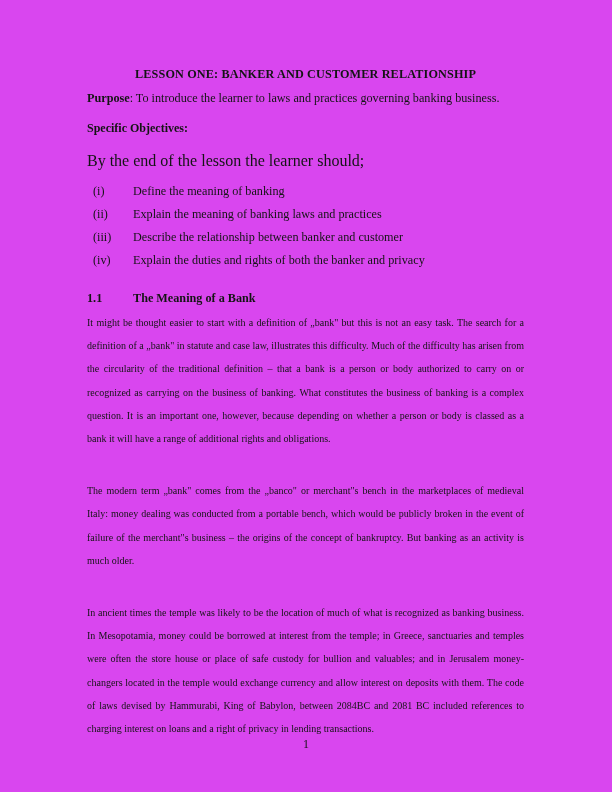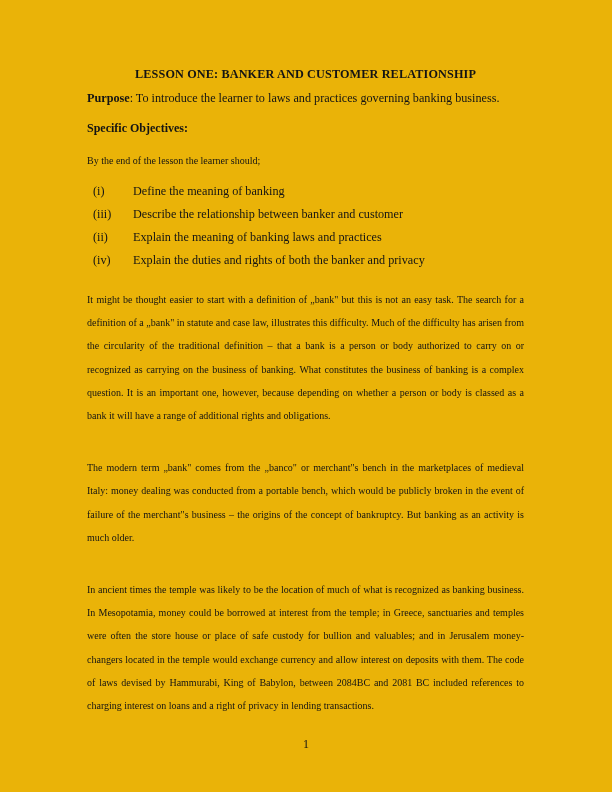--- a/index.html
+++ b/index.html
@@ -5,21 +5,21 @@
 <style>
   html, body {
     margin: 0;
     padding: 0;
     background: #ffffff;
   }
   .page {
     position: relative;
     width: 612px;
     height: 792px;
-    background: #eab308;
+    background: #d946ef;
     margin: 0 auto;
     overflow: hidden;
     font-family: "Liberation Serif", "DejaVu Serif", serif;
     color: #141414;
     -webkit-font-smoothing: antialiased;
   }
   .content {
     position: absolute;
     left: 87px;
     top: 66px;
@@ -47,21 +47,21 @@
     font-weight: bold;
     text-align: center;
   }
   .section-label {
     font-size: 12px;
     font-weight: bold;
     line-height: 21px;
     margin: 0 0 11px 0;
   }
   .lead-line {
-    font-size: 10px;
+    font-size: 16px;
     line-height: 21px;
     margin: 0 0 9px 0;
   }
 
   
   .objectives {
     margin: 0 0 16px 0;
     padding: 0;
     list-style: none;
   }
@@ -130,33 +130,37 @@
     <p class="section-label">Specific Objectives:</p>
 
     <p class="lead-line">By the end of the lesson the learner should;</p>
 
     <ul class="objectives">
       <li>
         <span class="num">(i)</span>
         <span class="txt">Define the meaning of banking</span>
       </li>
       <li>
+        <span class="num">(ii)</span>
+        <span class="txt">Explain the meaning of banking laws and practices</span>
+      </li>
+      <li>
         <span class="num">(iii)</span>
         <span class="txt">Describe the relationship between banker and customer</span>
-      </li>
-      <li>
-        <span class="num">(ii)</span>
-        <span class="txt">Explain the meaning of banking laws and practices</span>
       </li>
       <li>
         <span class="num">(iv)</span>
         <span class="txt">Explain the duties and rights of both the banker and privacy</span>
       </li>
     </ul>
 
+    <div class="sec-heading">
+      <span class="sec-num">1.1</span>
+      <span>The Meaning of a Bank</span>
+    </div>
 
     <p class="body-par">It might be thought easier to start with a definition of „bank" but this is not an easy task. The search for a definition of a „bank" in statute and case law, illustrates this difficulty. Much of the difficulty has arisen from the circularity of the traditional definition – that a bank is a person or body authorized to carry on or recognized as carrying on the business of banking. What constitutes the business of banking is a complex question. It is an important one, however, because depending on whether a person or body is classed as a bank it will have a range of additional rights and obligations.</p>
 
     <div class="par-gap"></div>
 
     <p class="body-par">The modern term „bank" comes from the „banco" or merchant"s bench in the marketplaces of medieval Italy: money dealing was conducted from a portable bench, which would be publicly broken in the event of failure of the merchant"s business – the origins of the concept of bankruptcy. But banking as an activity is much older.</p>
 
     <div class="par-gap"></div>
 
     <p class="body-par">In ancient times the temple was likely to be the location of much of what is recognized as banking business. In Mesopotamia, money could be borrowed at interest from the temple; in Greece, sanctuaries and temples were often the store house or place of safe custody for bullion and valuables; and in Jerusalem money-changers located in the temple would exchange currency and allow interest on deposits with them. The code of laws devised by Hammurabi, King of Babylon, between 2084BC and 2081 BC included references to charging interest on loans and a right of privacy in lending transactions.</p>

